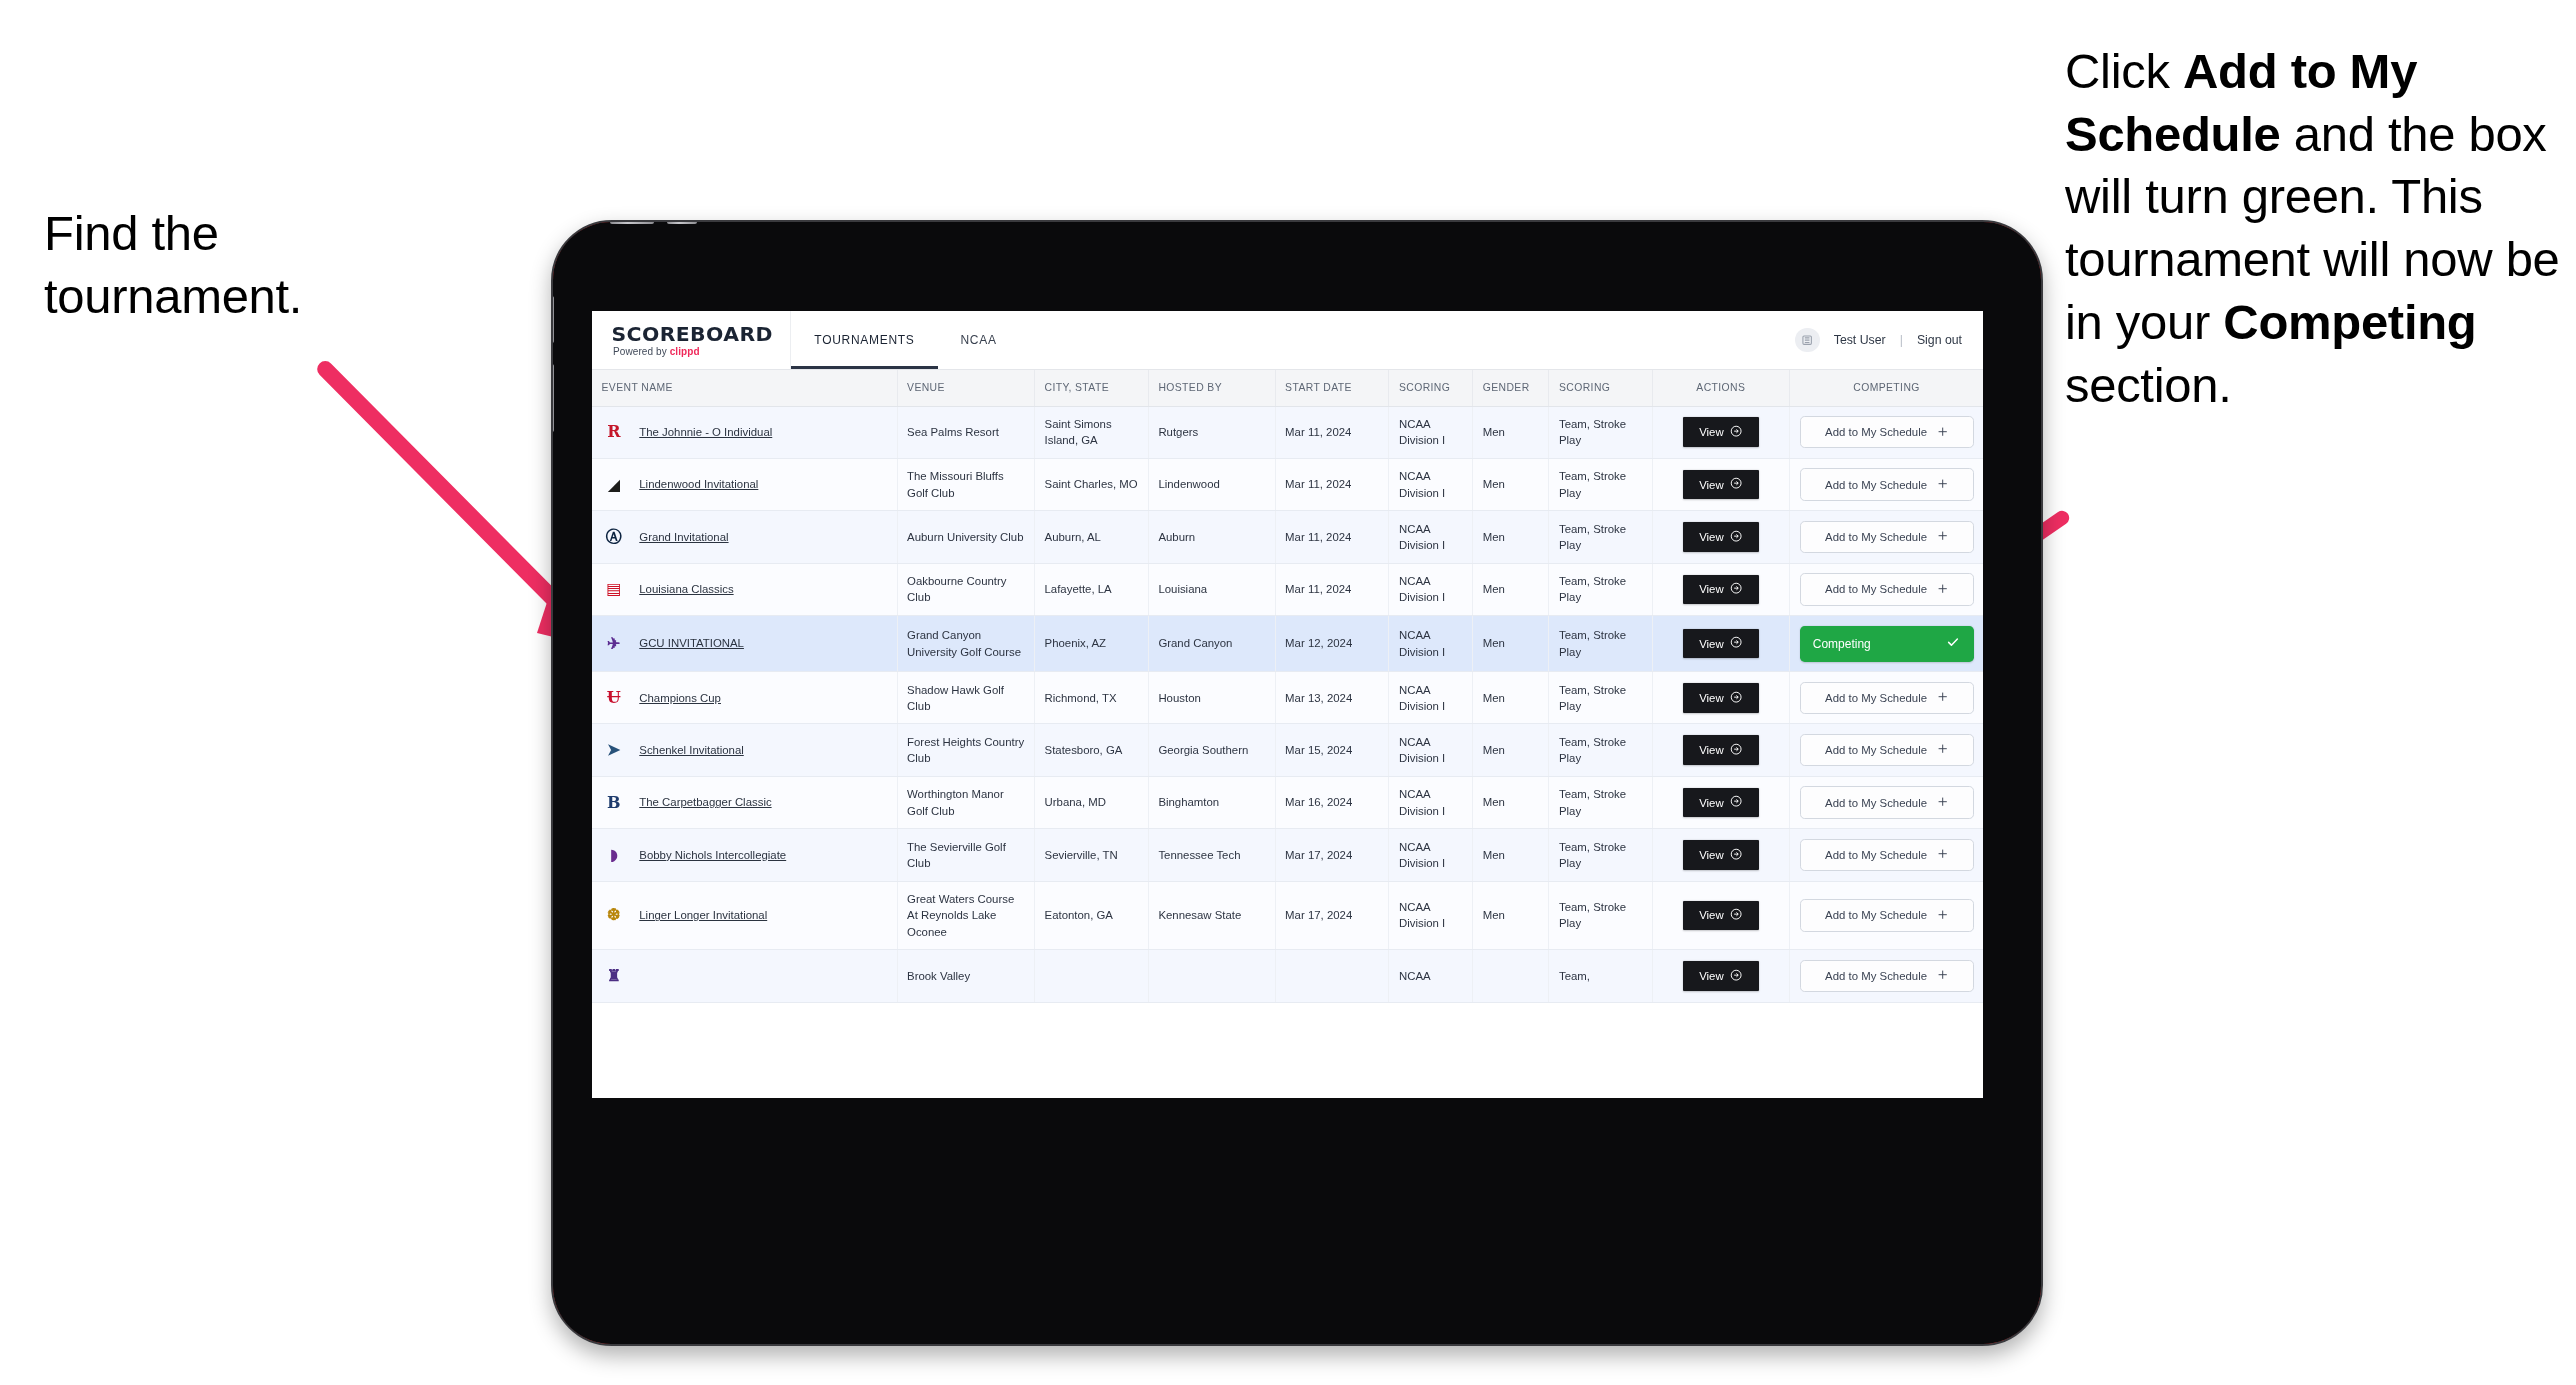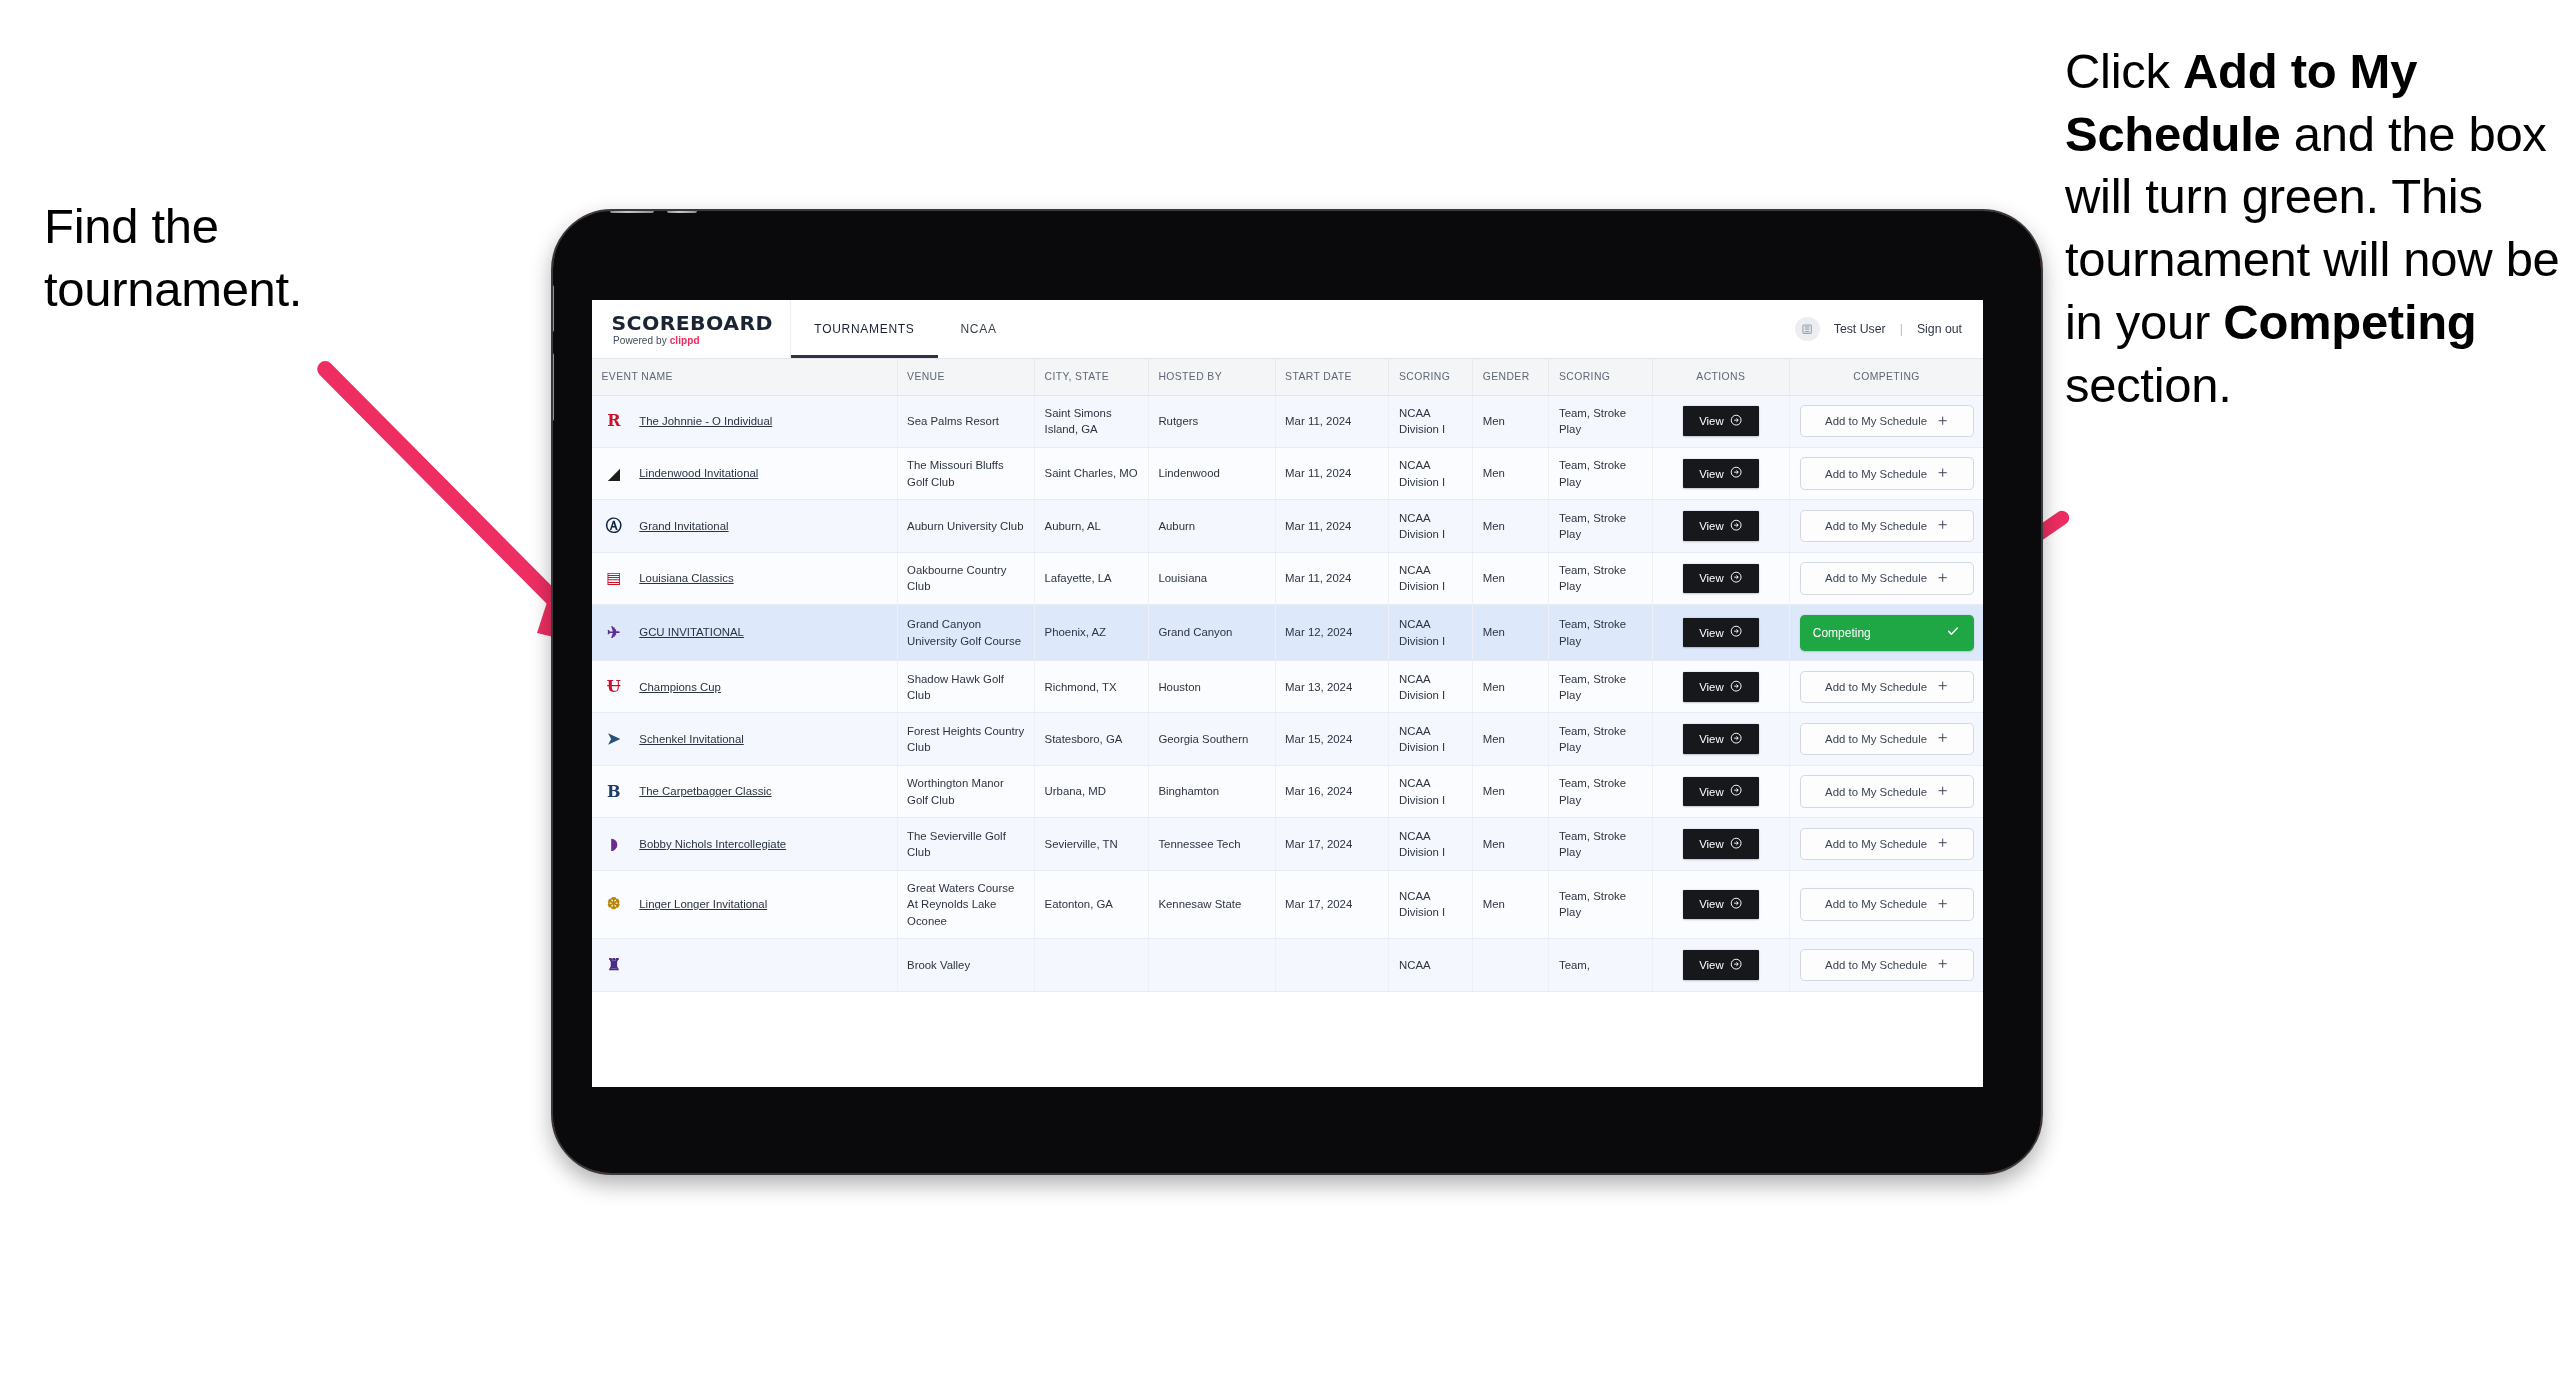--- a/index.html
+++ b/index.html
@@ -14,37 +14,37 @@
   
   .annot {
     position: absolute;
     color: #000;
     font-family: "Liberation Sans", sans-serif;
     font-weight: 400;
     line-height: 1.28;
     letter-spacing: -0.3px;
   }
   #annot-left {
-    left: 44px; top: 195px; width: 407px;
+    left: 44px; top: 202px; width: 407px;
     font-size: 49px;
   }
   #annot-right {
     left: 2065px; top: 40px; width: 516px;
     font-size: 49px;
   }
   #annot-right b { font-weight: 700; }
 
   
   .arrow-svg { position: absolute; pointer-events: none; }
 
   
   #tablet {
     position: absolute;
-    left: 551px; top: 209px;
-    width: 1492px; height: 966px;
+    left: 551px; top: 220px;
+    width: 1492px; height: 1126px;
     background: #ef4444;
     border-radius: 61px;
     box-shadow: 0 9.5px 21px rgba(0,0,0,0.30);
     border: 2.8px solid #3a3a3e;
   }
   #tablet-inner {
     position: absolute; inset: 0;
     border-radius: 58px;
     background: #0a0a0c;
     overflow: hidden;

